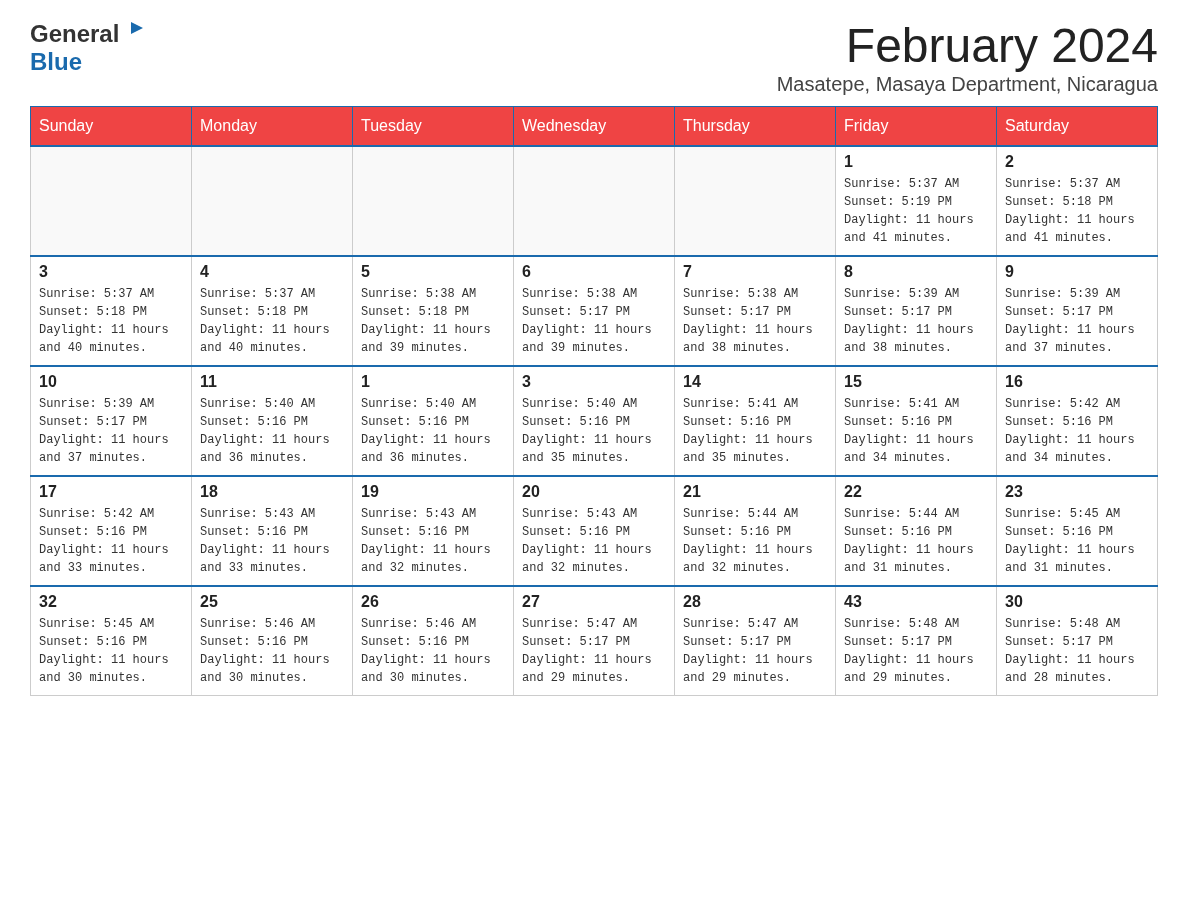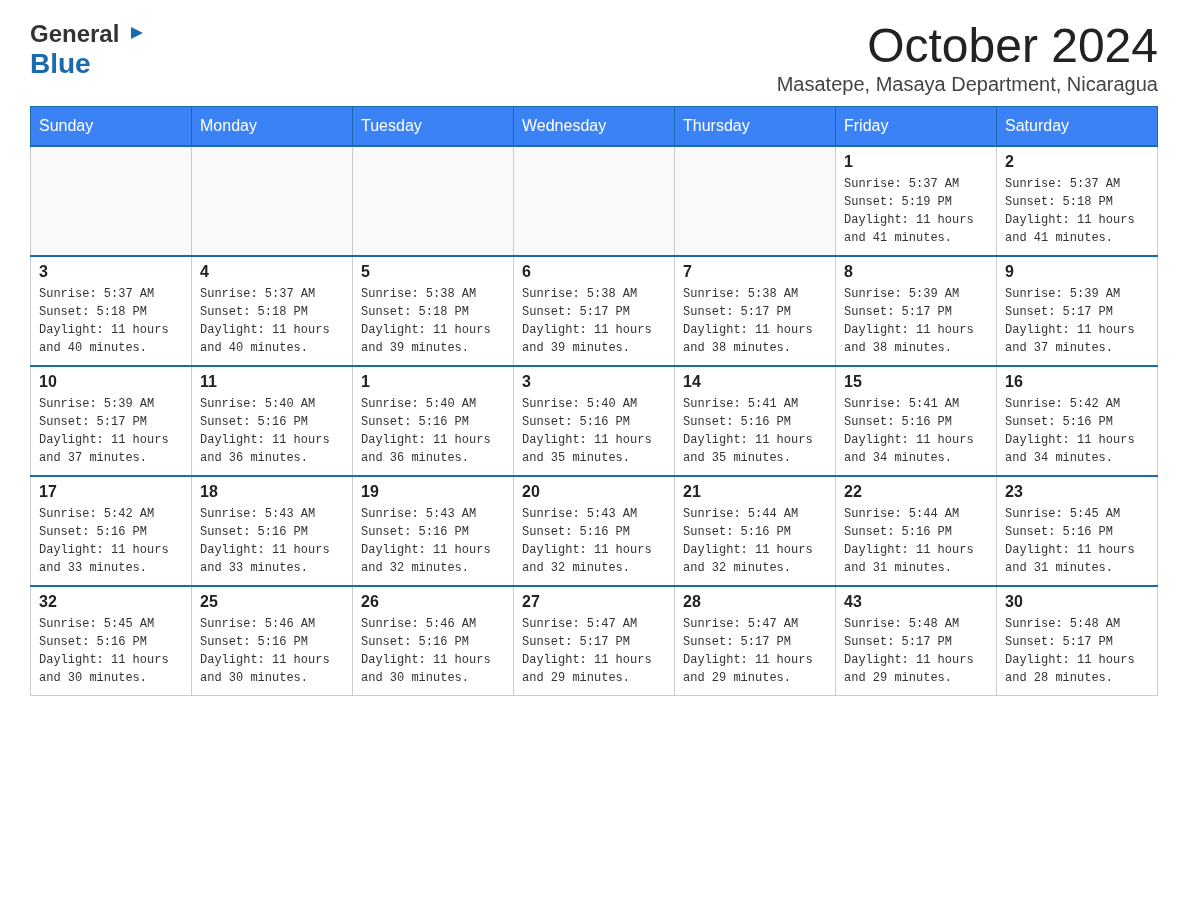--- a/index.html
+++ b/index.html
@@ -16,21 +16,21 @@
       align-items: flex-start;
       margin-bottom: 10px;
     }
     .logo-wrapper {
       display: flex;
       flex-direction: column;
       align-items: flex-start;
     }
     .logo-line1 {
       display: flex;
-      align-items: center;
+      align-items: flex-start;
       gap: 6px;
     }
     .title-area {
       text-align: right;
     }
     .main-title {
       font-size: 48px;
       font-weight: normal;
       color: #222;
       line-height: 1.1;
@@ -38,21 +38,21 @@
     .subtitle {
       font-size: 20px;
       color: #444;
     }
     .calendar {
       width: 100%;
       border-collapse: collapse;
       margin-top: 10px;
     }
     .calendar th {
-      background-color: #3b82f6;
+      background-color: #ef4444;
       color: #ffffff;
       padding: 10px 8px;
       text-align: left;
       font-size: 16px;
       font-weight: normal;
       border: 1px solid #1a6aad;
     }
     .calendar td {
       border: 1px solid #cccccc;
       vertical-align: top;
@@ -86,25 +86,25 @@
 
 <div class="header-area">
   <div class="logo-wrapper">
     <div class="logo-line1">
       <span style="font-size:24px;font-weight:bold;color:#333;">General</span>
       <svg width="20" height="20" viewBox="0 0 20 20" style="margin-left:2px;margin-top:-2px;">
         <polygon points="4,4 16,10 4,16" fill="#1a6aad"></polygon>
       </svg>
     </div>
     <div>
-      <span style="font-size:28px;font-weight:bold;color:#1a6aad;">Blue</span>
+      <span style="font-size:24px;font-weight:bold;color:#1a6aad;">Blue</span>
     </div>
   </div>
   <div class="title-area">
-    <div class="main-title">October 2024</div>
+    <div class="main-title">February 2024</div>
     <div class="subtitle">Masatepe, Masaya Department, Nicaragua</div>
   </div>
 </div>
 
 <table class="calendar">
   <thead>
     <tr>
     <th>Sunday</th>
         <th>Monday</th>
         <th>Tuesday</th>

